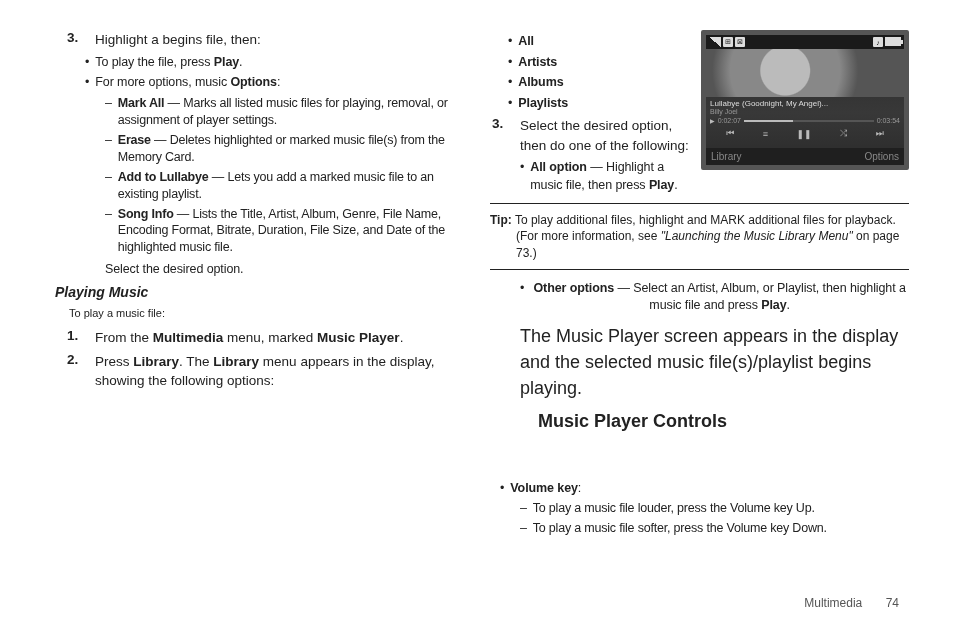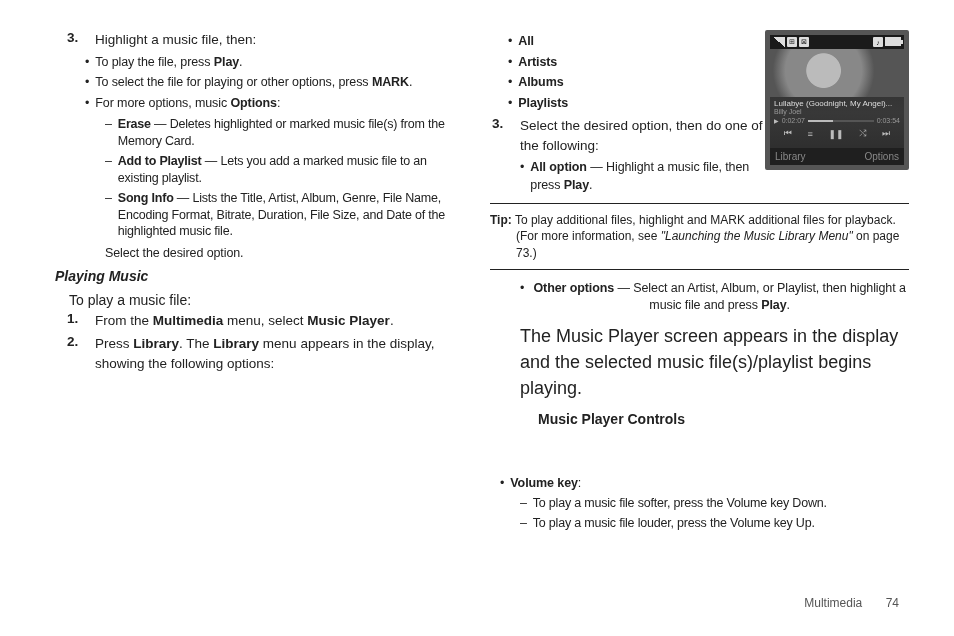--- a/index.html
+++ b/index.html
@@ -36,39 +36,39 @@
   .dash { display:flex; margin: 3px 0 3px 50px; font-size: 12.5px; line-height:1.35; letter-spacing: -0.2px;}
   .dash::before { content:"–"; margin-right:6px; flex:0 0 auto;}
   .dash .body{flex:1;}
 
   .b { font-weight: bold; }
   .ital { font-style: italic; }
 
   .select-desired { margin-left: 50px; font-size: 12.5px; margin-top:6px; margin-bottom:8px; letter-spacing: -0.1px;}
 
   .sub-heading { font-weight: bold; font-style: italic; font-size: 14px; margin: 8px 0 6px 0; }
-  .section-heading { font-weight: bold; font-size: 14px; margin: 10px 0 6px 0; padding-left: 48px; }
-
-  .plain { font-size: 14px; margin: 4px 0 0 20px; line-height: 1.45;}
+  .section-heading { font-weight: bold; font-size: 18px; margin: 10px 0 6px 0; padding-left: 48px; }
+
+  .plain { font-size: 11px; margin: 4px 0 6px 20px; line-height: 1.45;}
   .plain-noindent { font-size: 18px; margin: 8px 0 6px 35px; line-height: 1.45;}
 
   hr.rule { border: none; border-top: 1px solid #222; margin: 6px 0; }
 
   .tip-block {
     font-size: 12px;
     line-height: 1.35;
     padding: 2px 0;
     margin: 4px 0;
   }
   .tip-block .tip-line { padding-left: 26px; text-indent: -26px; }
 
   .right-top { display:flex; gap: 2px; }
   .right-top .list-side { flex:1; }
   .screenshot {
-    width: 144px; height: 140px;
+    width: 208px; height: 140px;
     border: 5px solid #555;
     border-radius: 2px;
     background: linear-gradient(#2a2a2a, #383838 60%, #2a2a2a);
     position: relative;
     overflow: hidden;
     font-family: Arial, sans-serif;
   }
   .ss-status { height:14px; background:#1a1a1a; display:flex; align-items:center; padding:0 3px; justify-content:space-between; }
   .ss-status .left-icons, .ss-status .right-icons { display:flex; gap:2px; }
   .ss-status .ico {
@@ -104,66 +104,66 @@
   .col-right .dash.r { margin-left: 35px; }
 </style>
 </head>
 <body>
 
 <div class="columns">
 
   <div class="col col-left">
     <div class="ol-num ol-num-left">
       <div class="num">3.</div>
-      <div class="body">Highlight a music file, then:</div>
+      <div class="body">Highlight a begins file, then:</div>
     </div>
 
     <div class="bullet1">
         <div class="body">
       <span>To play the file, press </span><span class="b">Play</span><span>.</span>
     </div>
       </div>
 
+
     <div class="bullet1">
         <div class="body">
-      <span>To select the file for playing or other options, press </span><span class="b">MARK</span><span>.</span>
-    </div>
-      </div>
-
-    <div class="bullet1">
-        <div class="body">
       <span>For more options, music </span><span class="b">Options</span><span>:</span>
     </div>
       </div>
 
     <div class="dash">
         <div class="body">
+      <span class="b">Mark All</span><span> — Marks all listed music files for playing, removal, or assignment of player settings.</span>
+    </div>
+      </div>
+    <div class="dash">
+        <div class="body">
       <span class="b">Erase</span><span> — Deletes highlighted or marked music file(s) from the Memory Card.</span>
     </div>
       </div>
     <div class="dash">
         <div class="body">
-      <span class="b">Add to Playlist</span><span> — Lets you add a marked music file to an existing playlist.</span>
+      <span class="b">Add to Lullabye</span><span> — Lets you add a marked music file to an existing playlist.</span>
     </div>
       </div>
     <div class="dash">
         <div class="body">
       <span class="b">Song Info</span><span> — Lists the Title, Artist, Album, Genre, File Name, Encoding Format, Bitrate, Duration, File Size, and Date of the highlighted music file.</span>
     </div>
       </div>
 
     <div class="select-desired">Select the desired option.</div>
 
     <div class="sub-heading">Playing Music</div>
     <div class="plain" style="margin-left:14px;">To play a music file:</div>
 
     <div class="ol-num ol-num-left">
       <div class="num">1.</div>
       <div class="body">
-        <span>From the </span><span class="b">Multimedia</span><span> menu, select </span><span class="b">Music Player</span><span>.</span>
+        <span>From the </span><span class="b">Multimedia</span><span> menu, marked </span><span class="b">Music Player</span><span>.</span>
       </div>
     </div>
 
     <div class="ol-num ol-num-left">
       <div class="num">2.</div>
       <div class="body">
         <span>Press </span><span class="b">Library</span><span>. The </span><span class="b">Library</span><span> menu appears in the display, showing the following options:</span>
       </div>
     </div>
   </div>
@@ -247,24 +247,24 @@
     <div class="plain-noindent" style="margin-left:30px;">The Music Player screen appears in the display and the selected music file(s)/playlist begins playing.</div>
 
     <div class="section-heading">Music Player Controls</div>
 
     <div class="small-bullet" style="margin-left:10px;margin-top:48px;">
         <div class="body">
       <span class="b">Volume key</span><span>:</span>
     </div>
       </div>
     <div class="dash r" style="margin-left:30px;">
+        <div class="body">To play a music file louder, press the Volume key Up.</div>
+      </div>
+    <div class="dash r" style="margin-left:30px;">
         <div class="body">To play a music file softer, press the Volume key Down.</div>
-      </div>
-    <div class="dash r" style="margin-left:30px;">
-        <div class="body">To play a music file louder, press the Volume key Up.</div>
       </div>
   </div>
 </div>
 
 <div class="footer">
   <span>Multimedia</span>
   <span class="pg">74</span>
 </div>
 
 </body></html>

